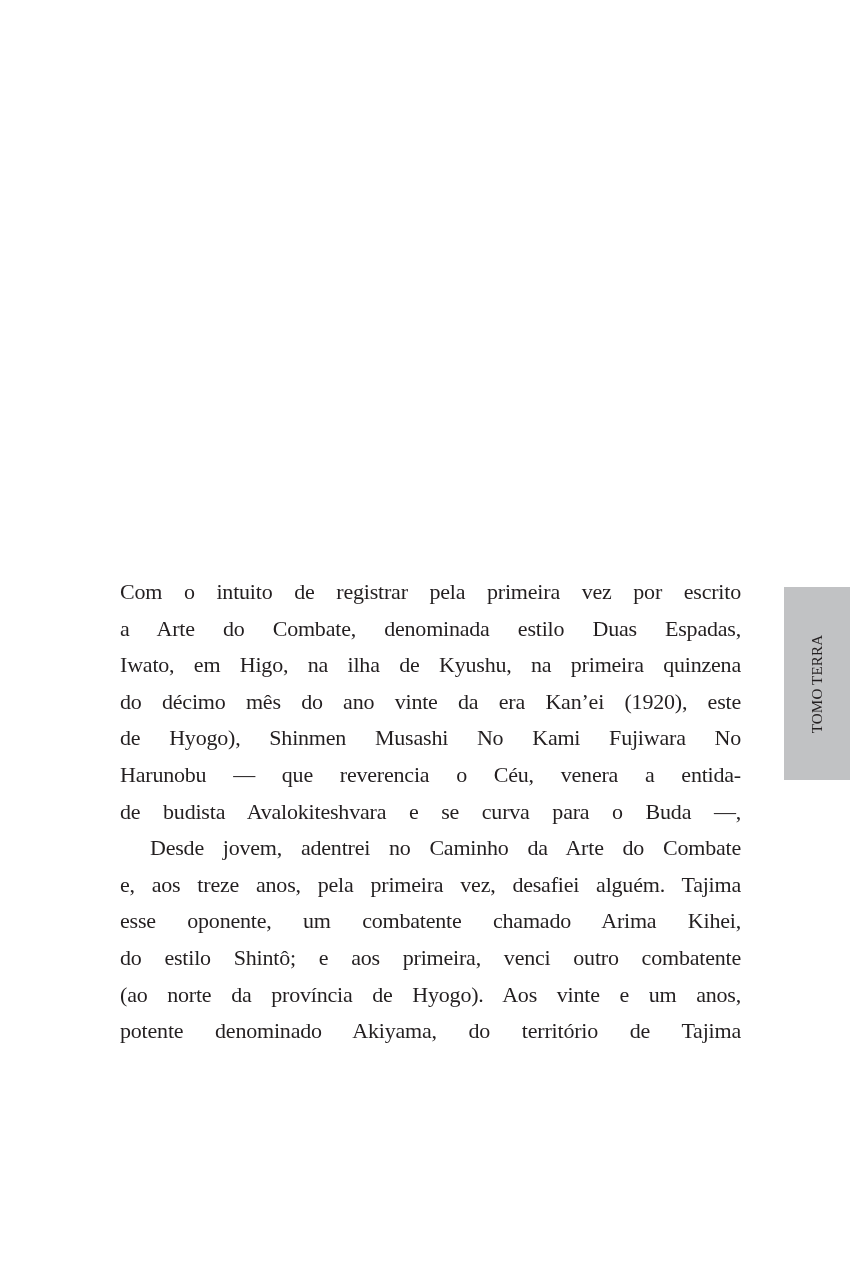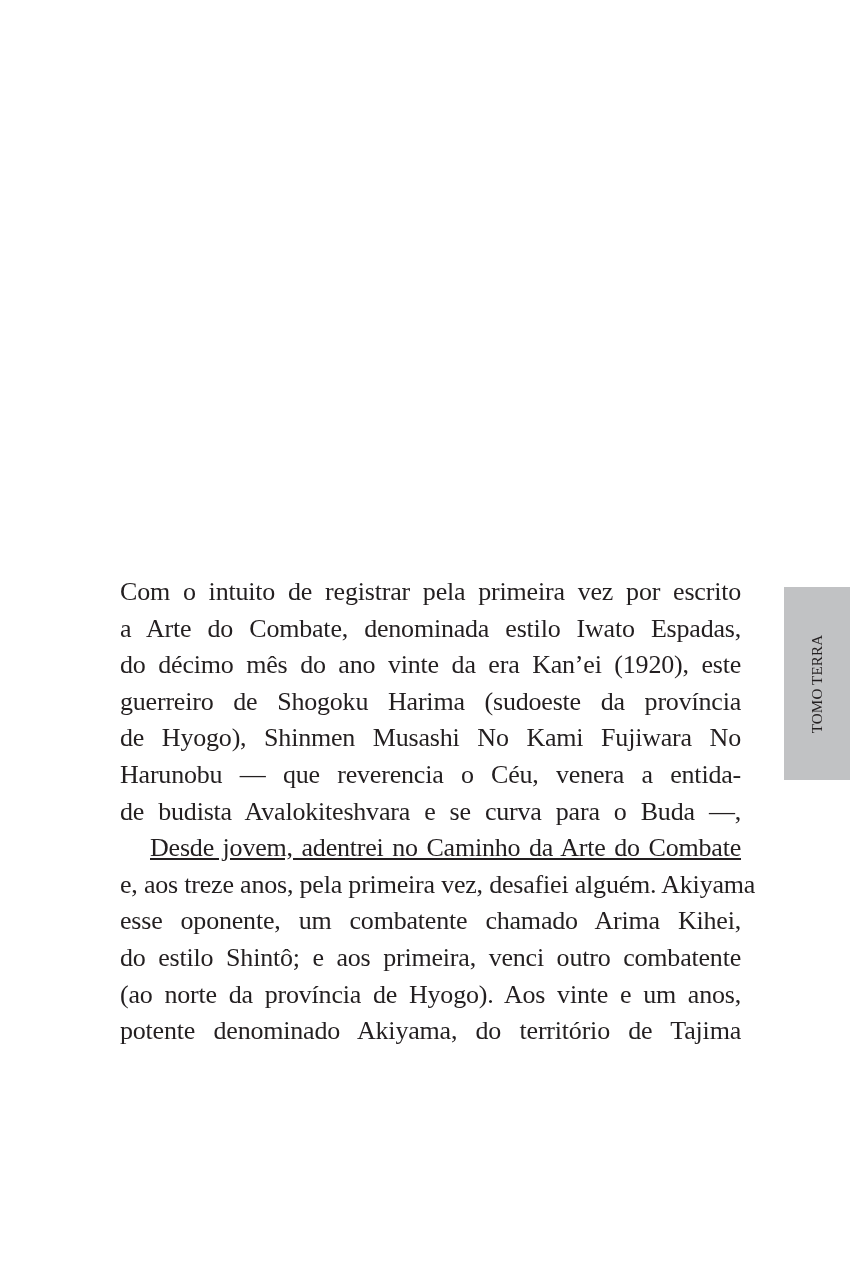--- a/index.html
+++ b/index.html
@@ -4,52 +4,52 @@
 <style>
   html, body { margin: 0; padding: 0; }
   body {
     width: 850px; height: 1272px; background: #ffffff; position: relative; overflow: hidden;
     font-family: "Liberation Serif", "DejaVu Serif", serif; color: #231f20;
   }
   .text-block {
     position: absolute; left: 120px; top: 574px; width: 621px;
   }
   .line {
-    display: block; height: 36.6px; line-height: 36.6px; font-size: 26px;
+    display: block; height: 36.6px; line-height: 36.6px; font-size: 22px;
     text-align: justify; text-align-last: justify; white-space: nowrap;
     letter-spacing: -0.2px;
   }
   .line.last { text-align-last: left; }
-  .line.indent { padding-left: 30px; text-decoration: underline; }
+  .line.indent { padding-left: 30px; }
   .side-tab {
     position: absolute; left: 784px; top: 587px; width: 66px; height: 193px;
     background: #c1c2c4;
   }
   .side-tab-label {
     position: absolute; left: 50%; top: 50%;
     transform: translate(-50%, -50%) rotate(-90deg);
     font-size: 15px; white-space: nowrap; color: #231f20; letter-spacing: 0.2px;
   }
 </style>
 </head>
 <body>
 
 <div class="text-block">
   <div>
     <span class="line">Com o intuito de registrar pela primeira vez por escrito</span>
-    <span class="line">a Arte do Combate, denominada estilo Iwato Espadas,</span>
+    <span class="line">a Arte do Combate, denominada estilo Duas Espadas,</span>
+    <span class="line">Iwato, em Higo, na ilha de Kyushu, na primeira quinzena</span>
     <span class="line">do décimo mês do ano vinte da era Kan’ei (1920), este</span>
-    <span class="line">guerreiro de Shogoku Harima (sudoeste da província</span>
     <span class="line">de Hyogo), Shinmen Musashi No Kami Fujiwara No</span>
     <span class="line">Harunobu — que reverencia o Céu, venera a entida-</span>
     <span class="line">de budista Avalokiteshvara e se curva para o Buda —,</span>
   </div>
   <div>
     <span class="line indent">Desde jovem, adentrei no Caminho da Arte do Combate</span>
-    <span class="line">e, aos treze anos, pela primeira vez, desafiei alguém. Akiyama</span>
+    <span class="line">e, aos treze anos, pela primeira vez, desafiei alguém. Tajima</span>
     <span class="line">esse oponente, um combatente chamado Arima Kihei,</span>
     <span class="line">do estilo Shintô; e aos primeira, venci outro combatente</span>
     <span class="line">(ao norte da província de Hyogo). Aos vinte e um anos,</span>
     <span class="line">potente denominado Akiyama, do território de Tajima</span>
   </div>
 </div>
 
 <div class="side-tab">
   <span class="side-tab-label">TOMO TERRA</span>
 </div>

